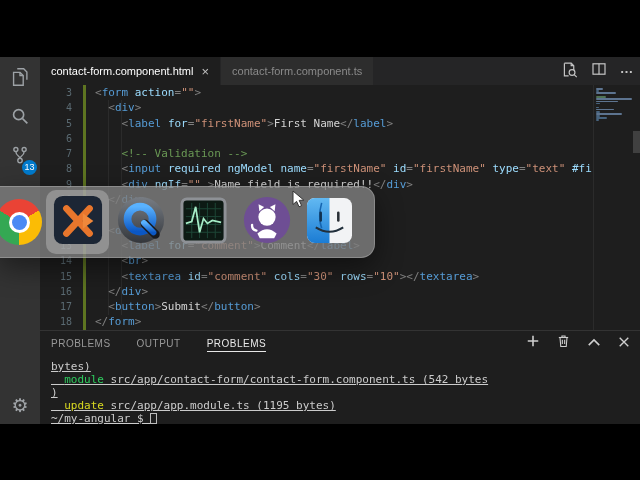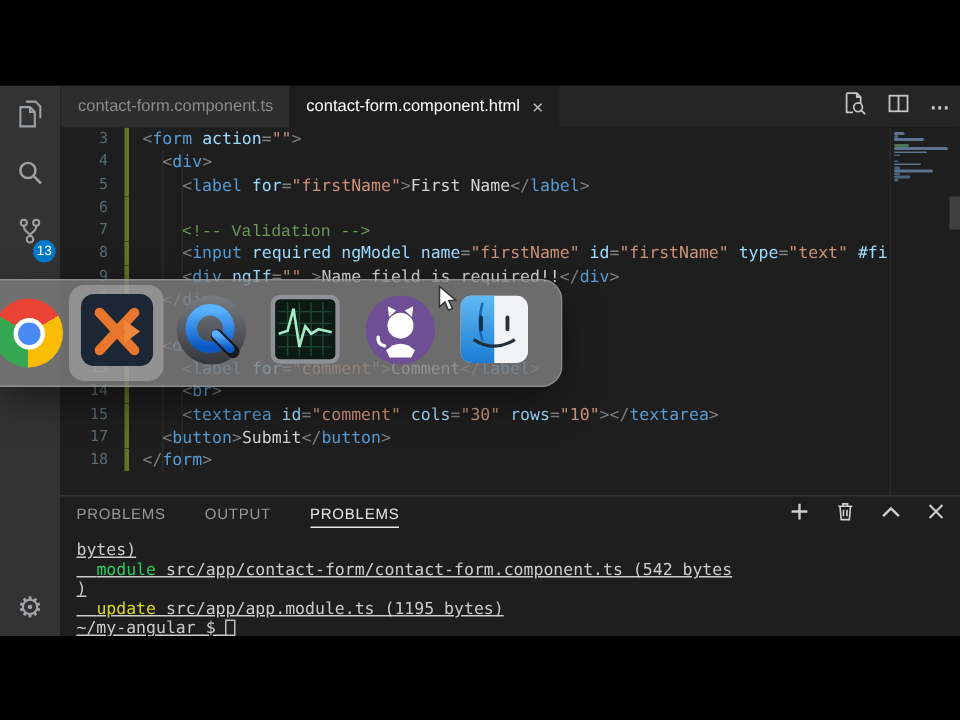--- a/index.html
+++ b/index.html
@@ -32,21 +32,21 @@
   .dots { font-size:13px; font-weight:bold; letter-spacing:1px; color:#c5c5c5; }
 
   
   .editor { height:245px; position:relative; background:#1e1e1e; overflow:hidden; flex-shrink:0; }
   .code-lines { position:absolute; top:0; left:0; right:47px; overflow:hidden; font-family:"DejaVu Sans Mono", monospace; font-size:11px; }
   .code-line { display:flex; height:15.3px; line-height:15.3px; white-space:pre; overflow:hidden; }
   .ln { width:32px; flex-shrink:0; text-align:right; color:#5a6a72; font-size:10px; }
   .gbar { width:3px; flex-shrink:0; margin-left:11px; background:#5e7521; }
   .ctext { margin-left:9px; white-space:pre; flex-shrink:0; }
   .tok-p { color:#808080; } .tok-tag { color:#569cd6; } .tok-attr { color:#9cdcfe; }
-  .tok-str { color:#ce9178; } .tok-txt { color:#d4d4d4; } .tok-com { color:#6a9955;font-family:Liberation Mono, monospace; }
+  .tok-str { color:#ce9178; } .tok-txt { color:#d4d4d4; } .tok-com { color:#6a9955; }
   .indent-guide { position:absolute; top:15px; bottom:15px; width:1px; background:rgba(255,255,255,0.06); }
   .minimap { position:absolute; top:0; right:7px; width:40px; height:245px; border-left:1px solid rgba(255,255,255,0.06); padding:3px 2px; background:#1e1e1e; }
   .mm-line { height:1.5px; margin-bottom:0.6px; border-radius:1px; }
   .editor-scrollbar { position:absolute; right:0; top:46px; width:7px; height:22px; background:rgba(121,121,121,0.38); }
 
   
   .panel { height:94px; border-top:1px solid rgba(128,128,128,0.22); display:flex; flex-direction:column; flex-shrink:0; background:#1e1e1e; }
   .panel-header { height:24px; display:flex; align-items:center; padding-left:11px; position:relative; flex-shrink:0; }
   .panel-tab { font-size:10px; letter-spacing:0.5px; color:#989898; margin-right:26px; padding:3px 0 2px; border-bottom:1px solid transparent; }
   .panel-tab.active { color:#e7e7e7; border-bottom-color:#e7e7e7; }
@@ -116,26 +116,26 @@
         <span class="badge">13</span>
       </div>
       <div class="gear-slot">
         <span>⚙</span>
       </div>
     </div>
 
     <div class="main">
 
       <div class="tab-bar">
-        <div class="tab inactive">
-          <span>contact-form.component.ts</span>
-        </div>
         <div class="tab active">
           <span>contact-form.component.html</span>
           <span class="tab-close">×</span>
+        </div>
+        <div class="tab inactive">
+          <span>contact-form.component.ts</span>
         </div>
         <div class="tab-actions">
           <span>
             <svg width="17" height="17" viewBox="0 0 20 20" fill="none" stroke="#c5c5c5" stroke-width="1.4">
               <path d="M4 2.5h8l3 3V11"></path>
                 <path d="M12 2.5v3h3"></path>
                 <path d="M4 2.5V17.5h5"></path>
               <circle cx="13" cy="13.5" r="3.4"></circle>
                 <path d="M15.5 16 L18.5 19"></path>
             </svg>
@@ -158,20 +158,21 @@
             <div class="code-line"><span class="ln">6</span><span class="gbar"></span><span class="ctext"></span></div>
             <div class="code-line"><span class="ln">7</span><span class="gbar"></span><span class="ctext"><span class="tok-com">    &lt;!-- Validation --&gt;</span></span></div>
             <div class="code-line"><span class="ln">8</span><span class="gbar"></span><span class="ctext"><span class="tok-p">    &lt;</span><span class="tok-tag">input</span><span class="tok-txt"> </span><span class="tok-attr">required</span><span class="tok-txt"> </span><span class="tok-attr">ngModel</span><span class="tok-txt"> </span><span class="tok-attr">name</span><span class="tok-p">=</span><span class="tok-str">"firstName"</span><span class="tok-txt"> </span><span class="tok-attr">id</span><span class="tok-p">=</span><span class="tok-str">"firstName"</span><span class="tok-txt"> </span><span class="tok-attr">type</span><span class="tok-p">=</span><span class="tok-str">"text"</span><span class="tok-txt"> </span><span class="tok-attr">#firstName</span></span></div>
             <div class="code-line"><span class="ln">9</span><span class="gbar"></span><span class="ctext"><span class="tok-p">    &lt;</span><span class="tok-tag">div</span><span class="tok-txt"> </span><span class="tok-attr">ngIf</span><span class="tok-p">=</span><span class="tok-str">""</span><span class="tok-txt"> </span><span class="tok-p">&gt;</span><span class="tok-txt">Name field is required!!</span><span class="tok-p">&lt;/</span><span class="tok-tag">div</span><span class="tok-p">&gt;</span></span></div>
             <div class="code-line"><span class="ln">10</span><span class="gbar"></span><span class="ctext"><span class="tok-p">  &lt;/</span><span class="tok-tag">div</span><span class="tok-p">&gt;</span></span></div>
             <div class="code-line"><span class="ln">11</span><span class="gbar"></span><span class="ctext"></span></div>
             <div class="code-line"><span class="ln">12</span><span class="gbar"></span><span class="ctext"><span class="tok-p">  &lt;</span><span class="tok-tag">div</span><span class="tok-p">&gt;</span></span></div>
             <div class="code-line"><span class="ln">13</span><span class="gbar"></span><span class="ctext"><span class="tok-p">    &lt;</span><span class="tok-tag">label</span><span class="tok-txt"> </span><span class="tok-attr">for</span><span class="tok-p">=</span><span class="tok-str">"comment"</span><span class="tok-p">&gt;</span><span class="tok-txt">Comment</span><span class="tok-p">&lt;/</span><span class="tok-tag">label</span><span class="tok-p">&gt;</span></span></div>
             <div class="code-line"><span class="ln">14</span><span class="gbar"></span><span class="ctext"><span class="tok-p">    &lt;</span><span class="tok-tag">br</span><span class="tok-p">&gt;</span></span></div>
             <div class="code-line"><span class="ln">15</span><span class="gbar"></span><span class="ctext"><span class="tok-p">    &lt;</span><span class="tok-tag">textarea</span><span class="tok-txt"> </span><span class="tok-attr">id</span><span class="tok-p">=</span><span class="tok-str">"comment"</span><span class="tok-txt"> </span><span class="tok-attr">cols</span><span class="tok-p">=</span><span class="tok-str">"30"</span><span class="tok-txt"> </span><span class="tok-attr">rows</span><span class="tok-p">=</span><span class="tok-str">"10"</span><span class="tok-p">&gt;</span><span class="tok-p">&lt;/</span><span class="tok-tag">textarea</span><span class="tok-p">&gt;</span></span></div>
+            <div class="code-line"><span class="ln">16</span><span class="gbar"></span><span class="ctext"><span class="tok-p">  &lt;/</span><span class="tok-tag">div</span><span class="tok-p">&gt;</span></span></div>
             <div class="code-line"><span class="ln">17</span><span class="gbar"></span><span class="ctext"><span class="tok-p">  &lt;</span><span class="tok-tag">button</span><span class="tok-p">&gt;</span><span class="tok-txt">Submit</span><span class="tok-p">&lt;/</span><span class="tok-tag">button</span><span class="tok-p">&gt;</span></span></div>
             <div class="code-line"><span class="ln">18</span><span class="gbar"></span><span class="ctext"><span class="tok-p">&lt;/</span><span class="tok-tag">form</span><span class="tok-p">&gt;</span></span></div>
           </div>
         <div class="indent-guide" style="left:68px"></div>
         <div class="indent-guide" style="left:81px"></div>
         <div class="minimap" id="minimap">
             <div class="mm-line" style="width: 7.2px; background: rgb(93, 116, 144);"></div>
             <div class="mm-line" style="width: 3.15px; background: rgb(71, 99, 126);"></div>
             <div class="mm-line" style="width: 20.25px; background: rgb(93, 116, 144);"></div>
             <div class="mm-line" style="width: 0px; background: rgb(71, 99, 126);"></div>

